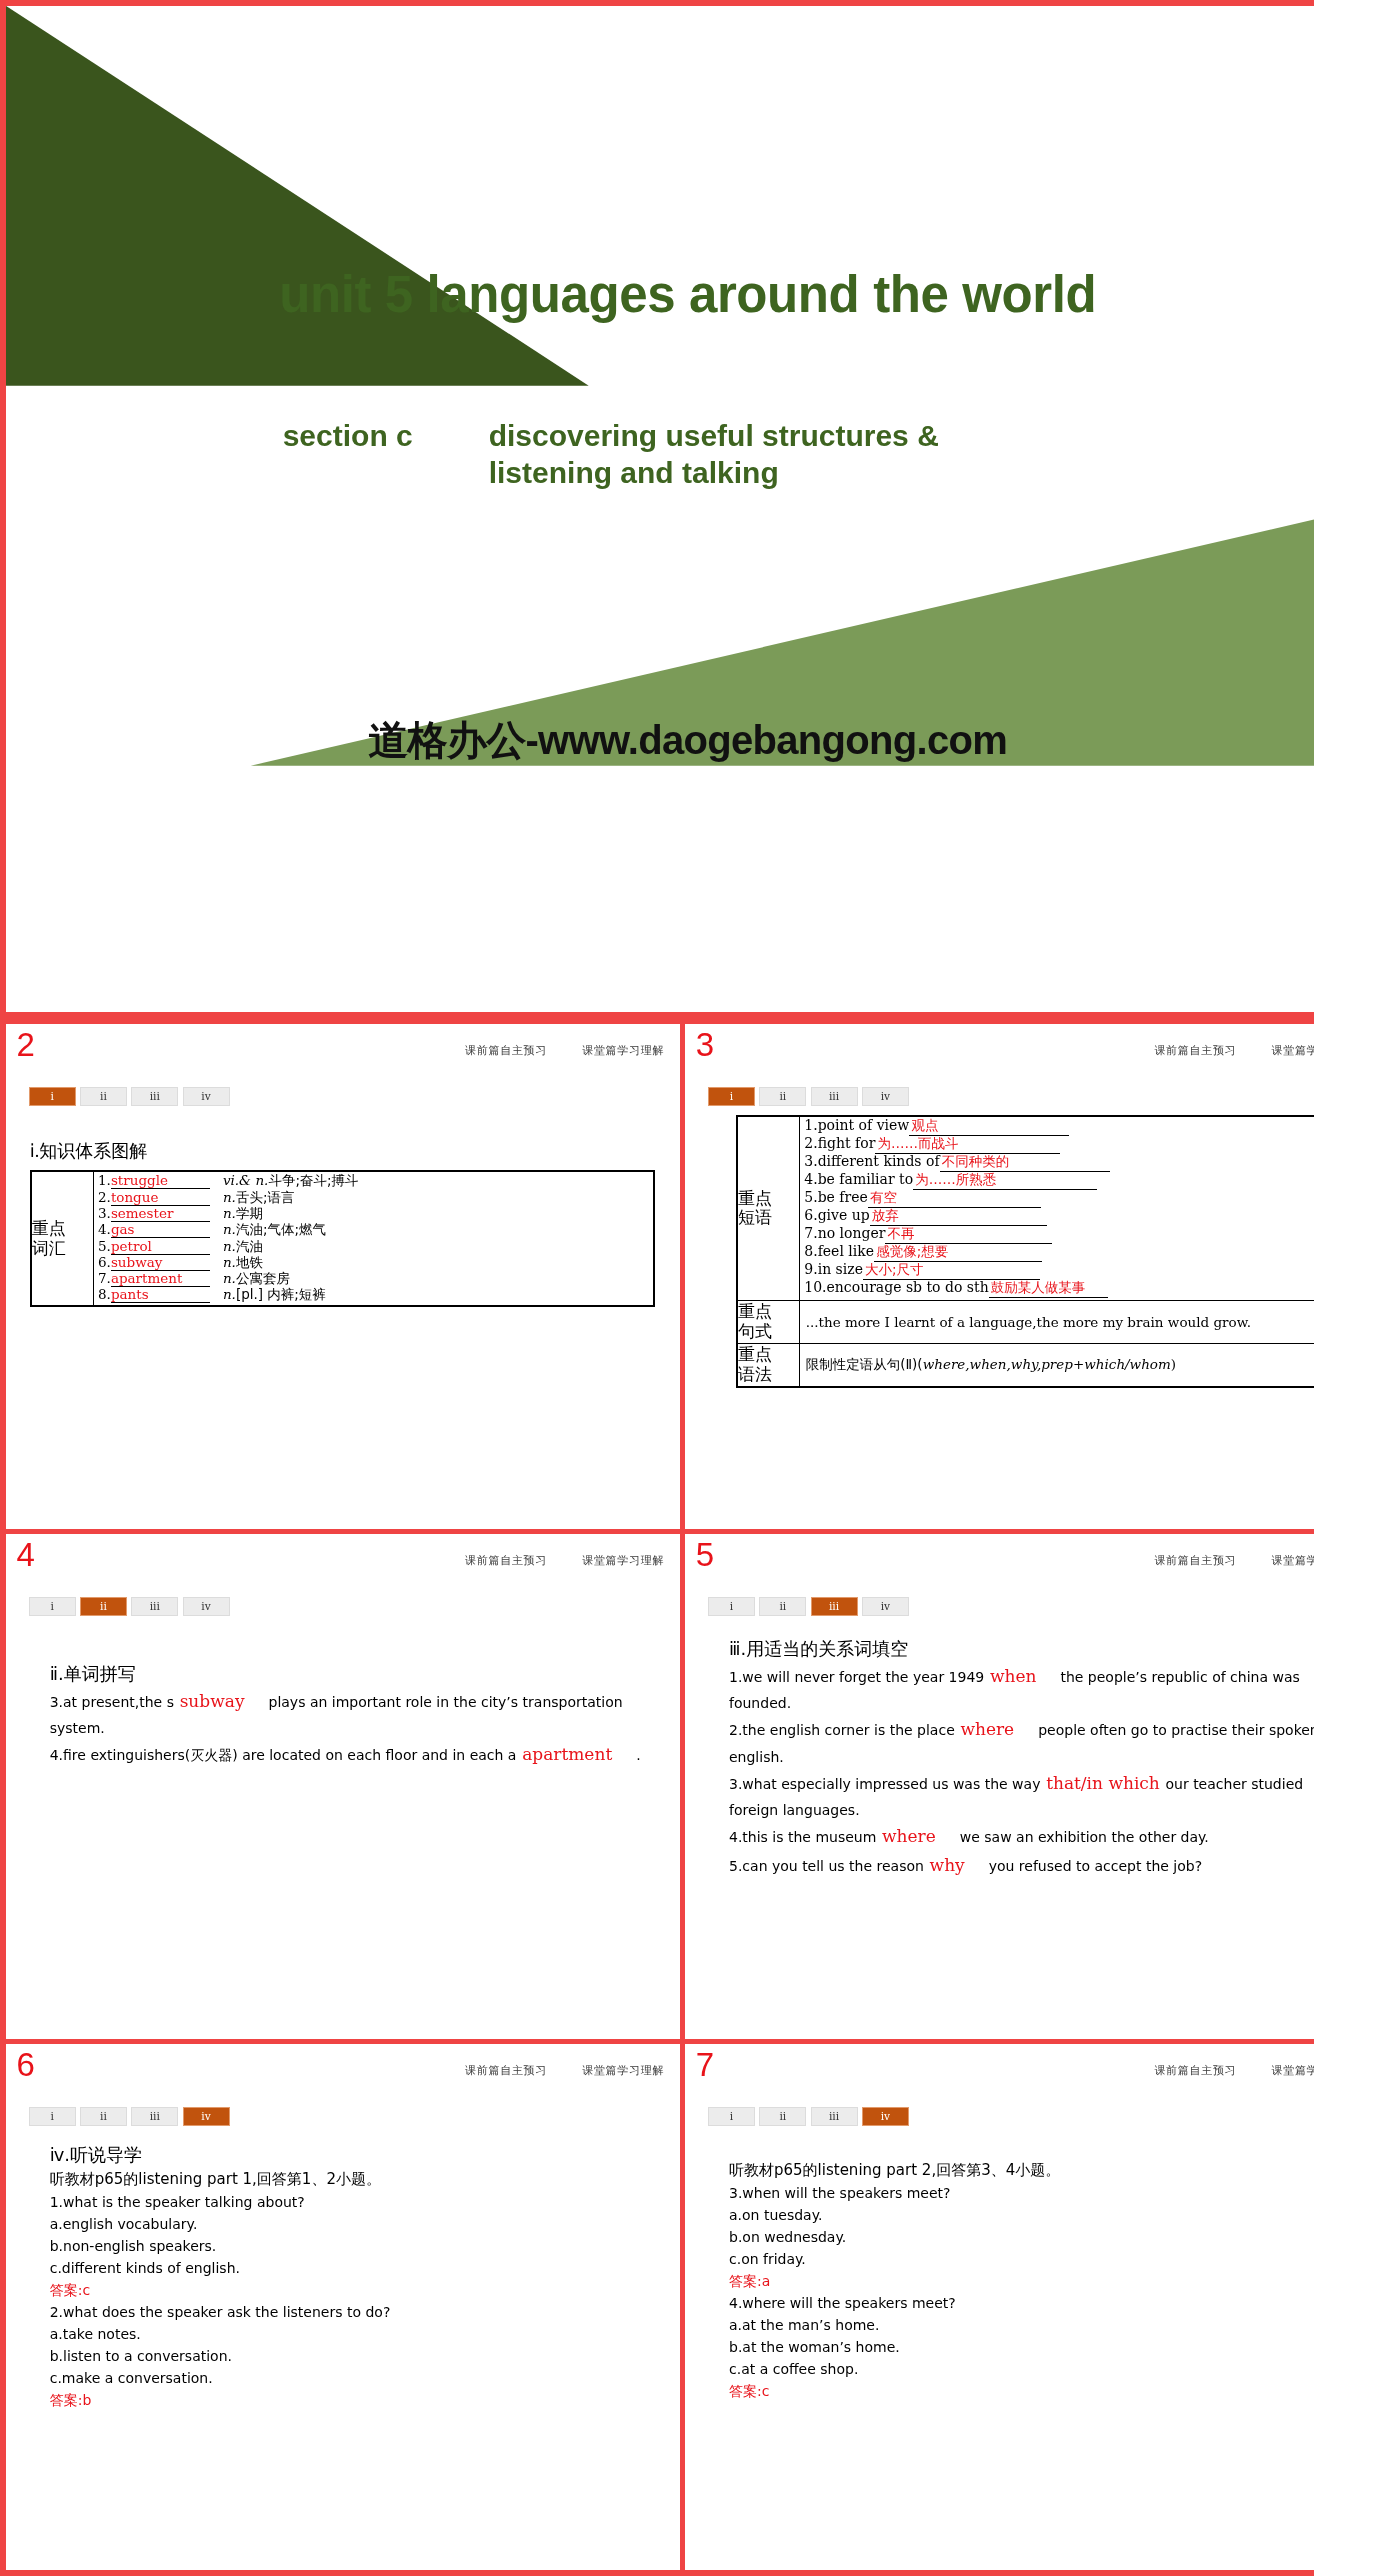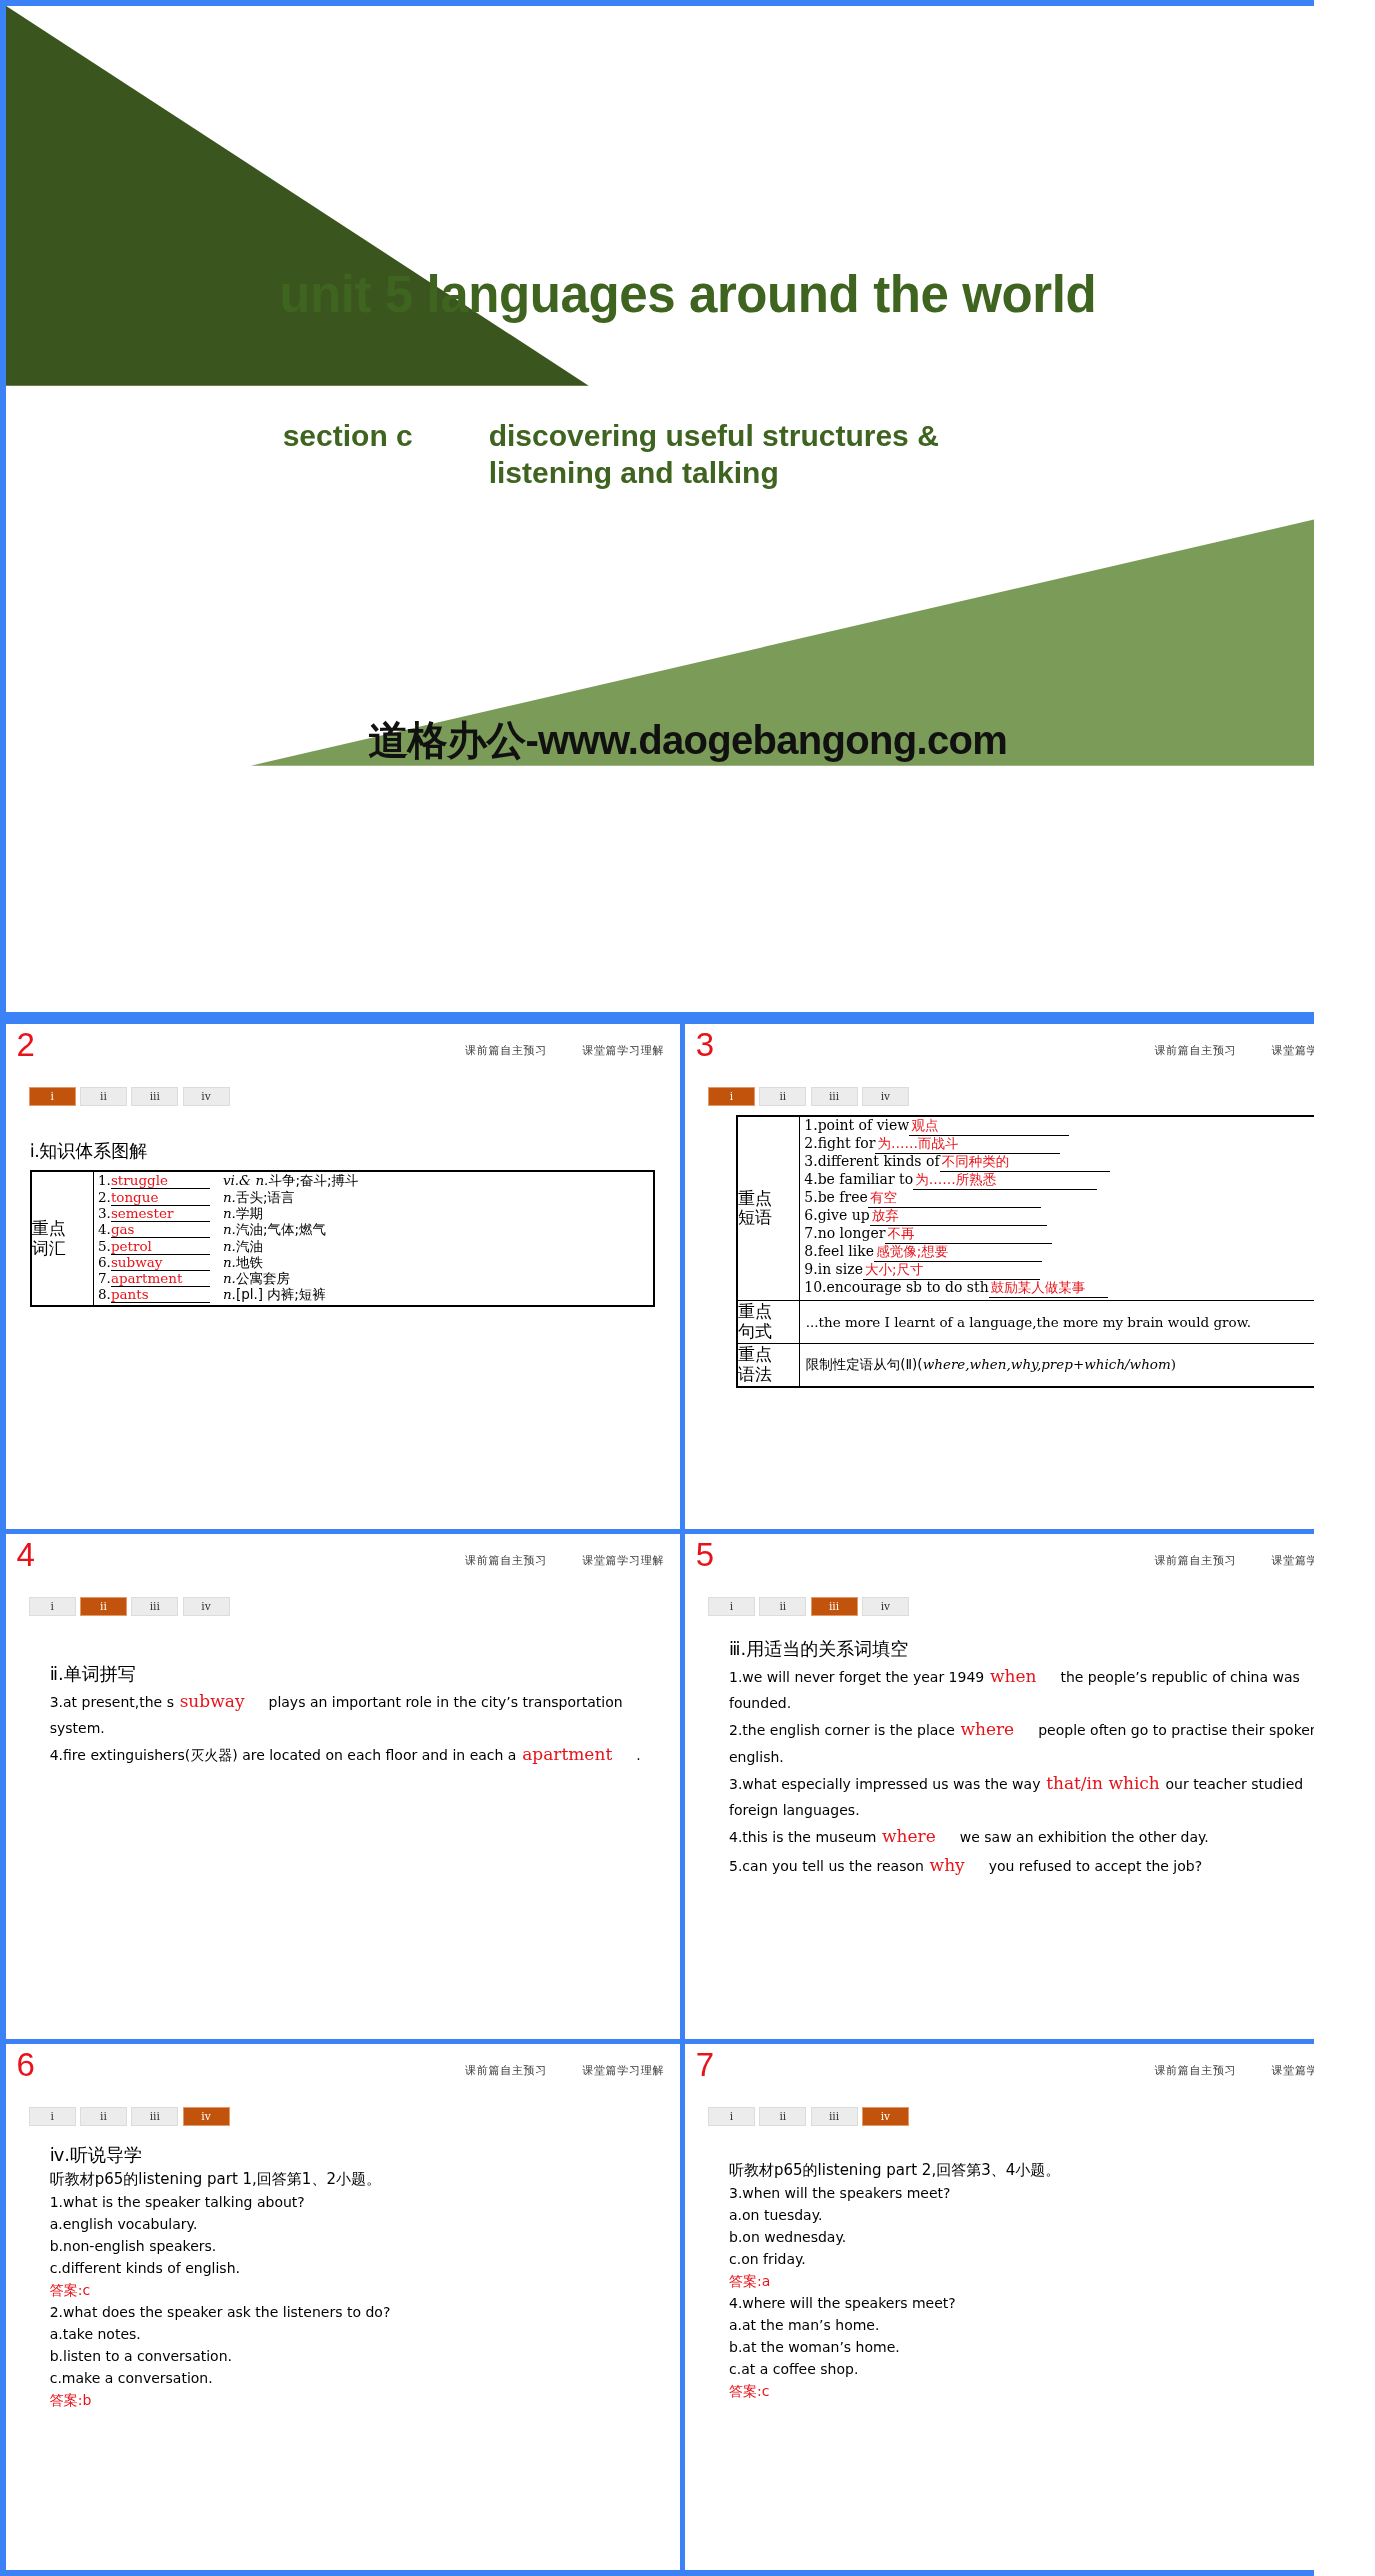--- a/index.html
+++ b/index.html
@@ -1,19 +1,19 @@
 <!DOCTYPE html>
 <html style="font-size:11.4px"><head>
 <meta charset="utf-8">
 <style>
   html,body{margin:0;padding:0;background:#fff;}
   body{width:1375px;height:2576px;font-family:"Liberation Sans","DejaVu Sans",sans-serif;-webkit-font-smoothing:antialiased;}
 
   
-  #page{position:relative;width:1314px;height:2576px;background:#3b82f6;overflow:hidden;}
+  #page{position:relative;width:1314px;height:2576px;background:#ef4444;overflow:hidden;}
 
   
   #title-slide{position:absolute;left:5.7px;top:5.7px;width:1364px;height:1006px;background:#ffffff;overflow:hidden;}
   #tri-dark{left:0;top:625px;width:583px;height:380px;background:#3a551d;
     clip-path:polygon(0 0, 100% 100%, 0 100%);}
   #tri-light{left:0;top:625px;width:1364px;height:380px;background:#7b9b58;
     clip-path:polygon(100% 121px, 100% 100%, 245px 100%);}
   #title-main{position:absolute;left:0;top:262px;width:1364px;text-align:center;
     color:#3e6420;font-size:51px;font-weight:bold;letter-spacing:-0.4px;line-height:1.05;}
   #title-sub{position:absolute;left:0;top:411px;width:1364px;text-align:center;

